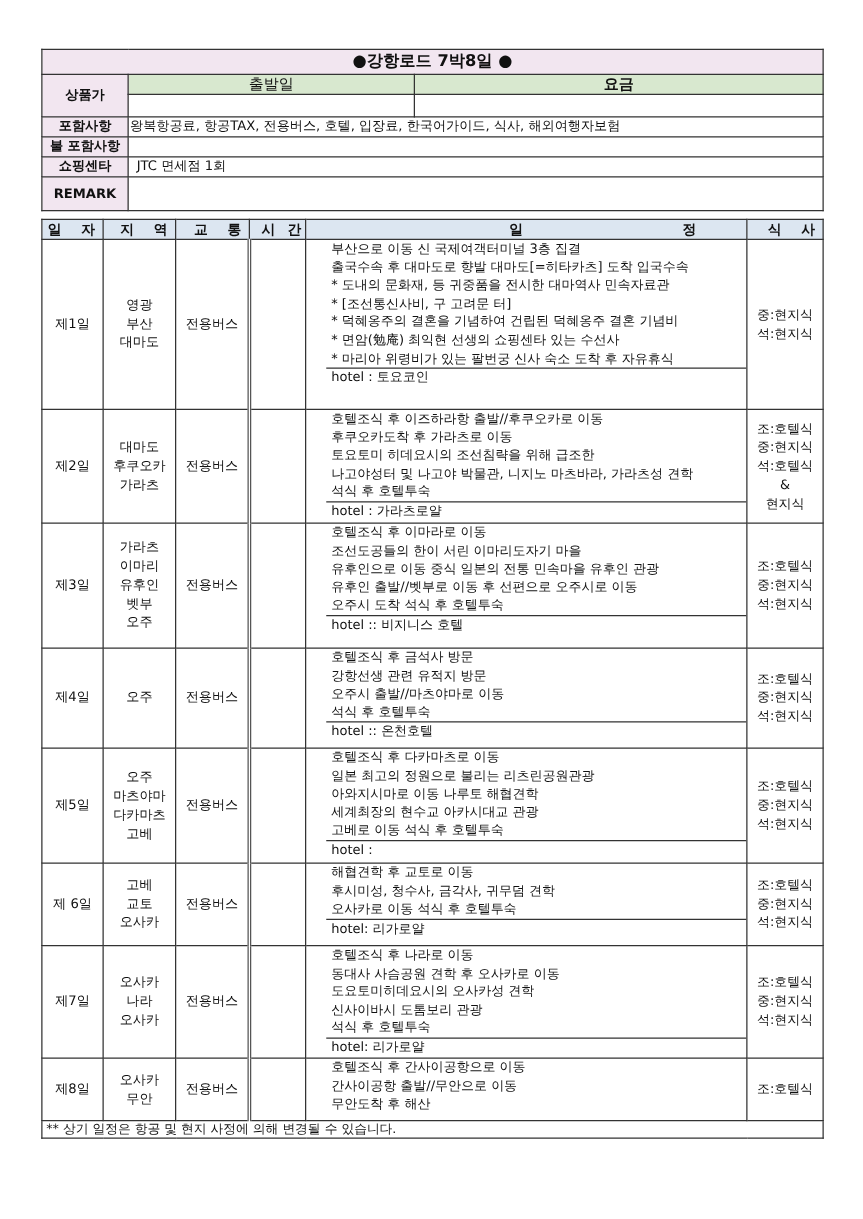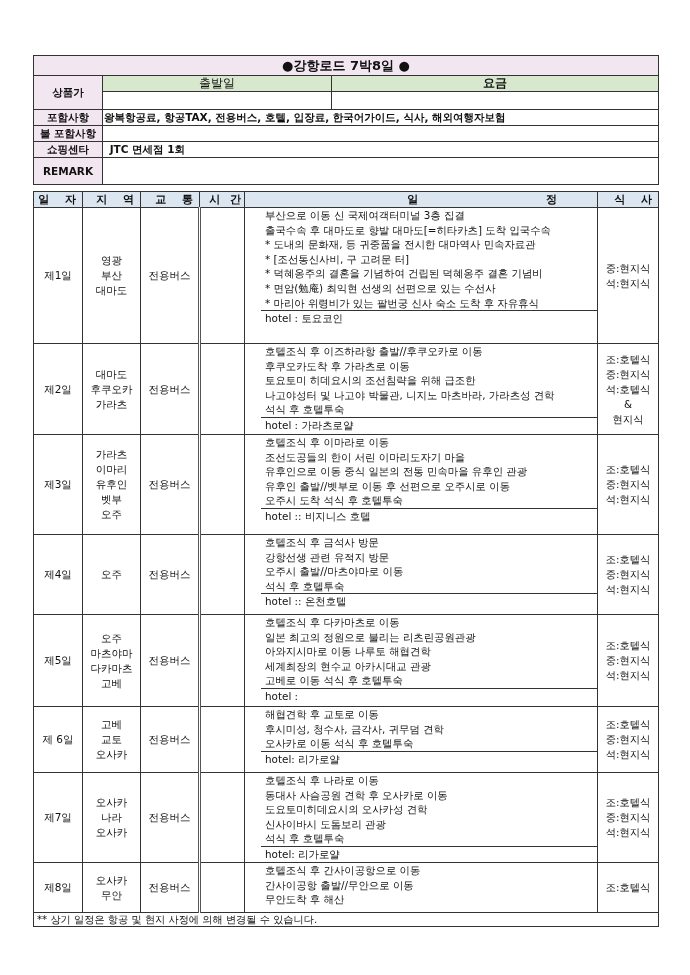--- a/index.html
+++ b/index.html
@@ -1,27 +1,27 @@
 <!DOCTYPE html>
 <html><head>
 <meta charset="utf-8">
 <style>
   html, body { margin: 0; padding: 0; background: #ffffff; }
   body { width: 690px; height: 975px; position: relative; font-family: "DejaVu Sans", "Liberation Sans", sans-serif; color: #111; }
-  .page { position: absolute; left: 33px; top: 55px; width: 625px; }
+  .page { position: absolute; left: 33px; top: 39px; width: 625px; }
   table { border-collapse: collapse; width: 625px; table-layout: fixed; }
   td { padding: 0; font-size: 10.5px; line-height: 15px; }
   
   .info { border: 1.5px solid #111; }
   .info td { border: 1px solid #333; }
   .info .title { background: #f2e6f0; text-align: center; font-weight: bold; font-size: 13px; height: 19px; }
   .info .label { background: #f2e6f0; text-align: center; font-weight: bold; font-size: 10.5px; }
   .info .hdr-dep { background: #d8e8cf; text-align: center; font-size: 12px; height: 15px; }
   .info .hdr-fee { background: #d8e8cf; text-align: center; font-weight: bold; font-size: 12px; }
-  .info .val { padding-left: 3px; font-size: 10.5px; font-weight: bold; }
+  .info .val { padding-left: 3px; font-size: 10.5px; }
   
   .itin { margin-top: 6px; border: 1.5px solid #111; }
   .itin td { border: 1px solid #333; vertical-align: middle; }
   .itin .colhdr { background: #dce6f1; font-weight: bold; font-size: 11px; height: 14px; text-align: right; letter-spacing: 6px; }
   .itin .c { text-align: center; }
   .itin .sched { padding-left: 20px; vertical-align: top; }
   .sched .lines div { white-space: nowrap; line-height: 14.6px; font-size: 10.4px; }
   .sched .hotel { border-top: 1px solid #333; line-height: 14px; font-size: 10.4px; margin-left: -4px; padding-left: 4px; }
   .meal { text-align: center; line-height: 15px; font-size: 10.3px; }
   .note { font-size: 10.2px; padding-left: 3px; height: 13px; line-height: 13px; }
@@ -99,21 +99,21 @@
           </td>
           <td class="c">전용버스</td>
           <td class="dbl"></td>
           <td class="sched">
             <div class="lines">
               <div>부산으로 이동 신 국제여객터미널 3층 집결</div>
               <div>출국수속 후 대마도로 향발 대마도[=히타카츠] 도착 입국수속</div>
               <div>* 도내의 문화재, 등 귀중품을 전시한 대마역사 민속자료관</div>
               <div>* [조선통신사비, 구 고려문 터]</div>
               <div>* 덕혜옹주의 결혼을 기념하여 건립된 덕혜옹주 결혼 기념비</div>
-              <div>* 면암(勉庵) 최익현 선생의 선편으로 있는 수선사</div>
+              <div>* 면암(勉庵) 최익현 선생의 쇼핑센타 있는 수선사</div>
               <div>* 마리아 위령비가 있는 팔번궁 신사  숙소 도착 후 자유휴식</div>
             </div>
             <div class="hotel">hotel : 토요코인</div>
           </td>
           <td class="meal">
             <div>중:현지식</div>
             <div>석:현지식</div>
           </td>
         </tr>
         <tr style="height: 91px;">

